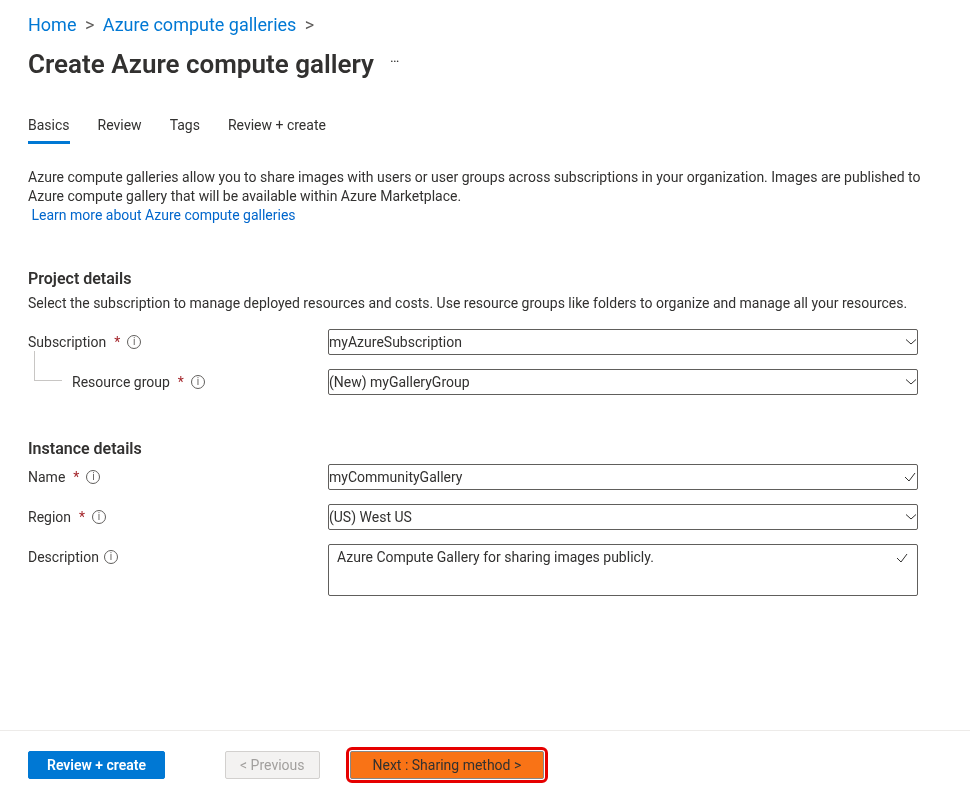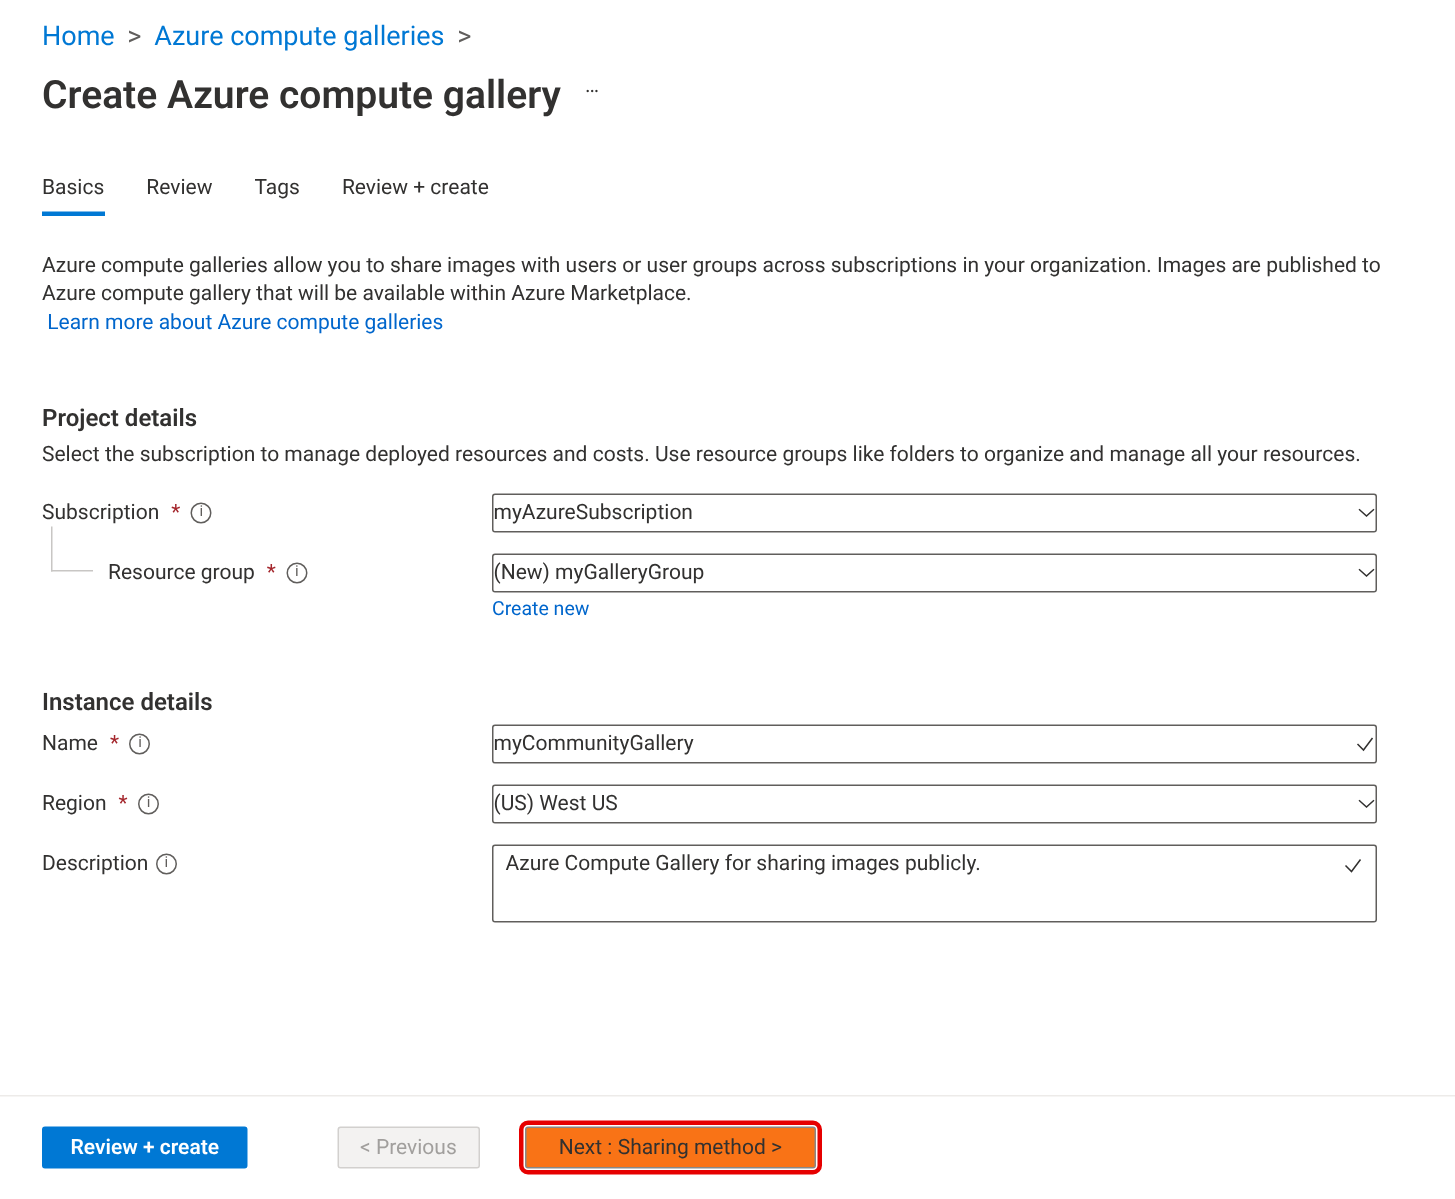--- a/index.html
+++ b/index.html
@@ -181,23 +181,20 @@
       <span class="req">*</span>
       <span class="info-icon">i</span>
     </div>
     <div class="form-input-cell">
       <div class="field">
         <span class="val">(New) myGalleryGroup</span>
         <svg class="chevron-v" viewBox="0 0 12 12">
             <path d="M1 3.5 L6 8 L11 3.5" stroke="#323130" stroke-width="1" fill="none"></path>
           </svg>
       </div>
-      <div class="create-new">
-        <a href="#">Create new</a>
-      </div>
     </div>
   </div>
 
   <div class="section-heading">Instance details</div>
 
   <div class="form-row">
     <div class="form-label-cell">
       <span>Name</span>
       <span class="req">*</span>
       <span class="info-icon">i</span>

